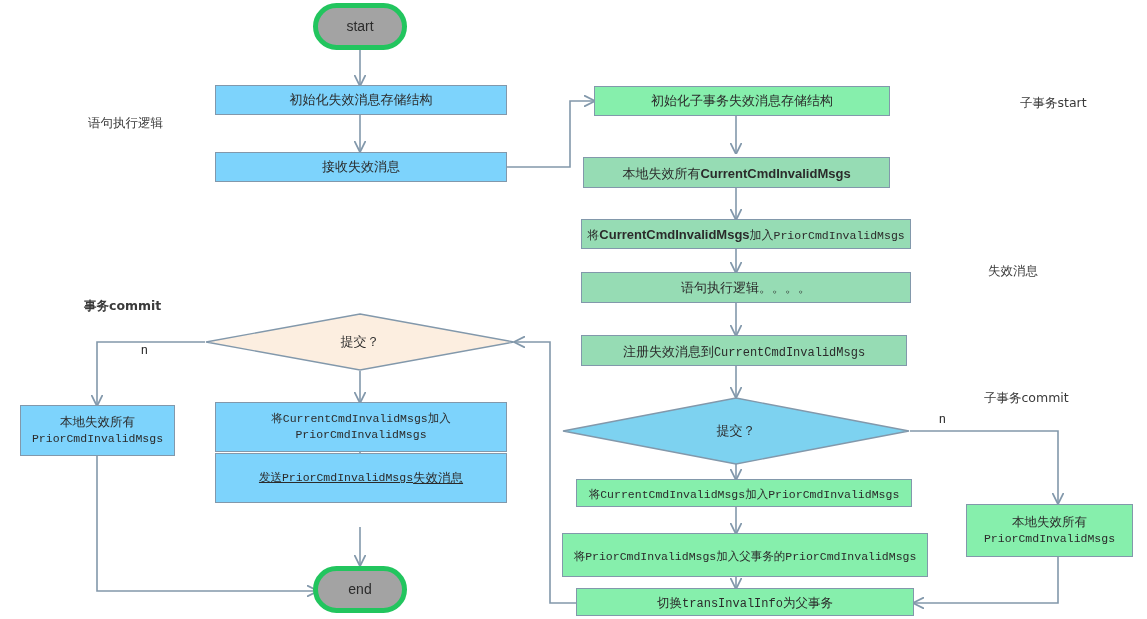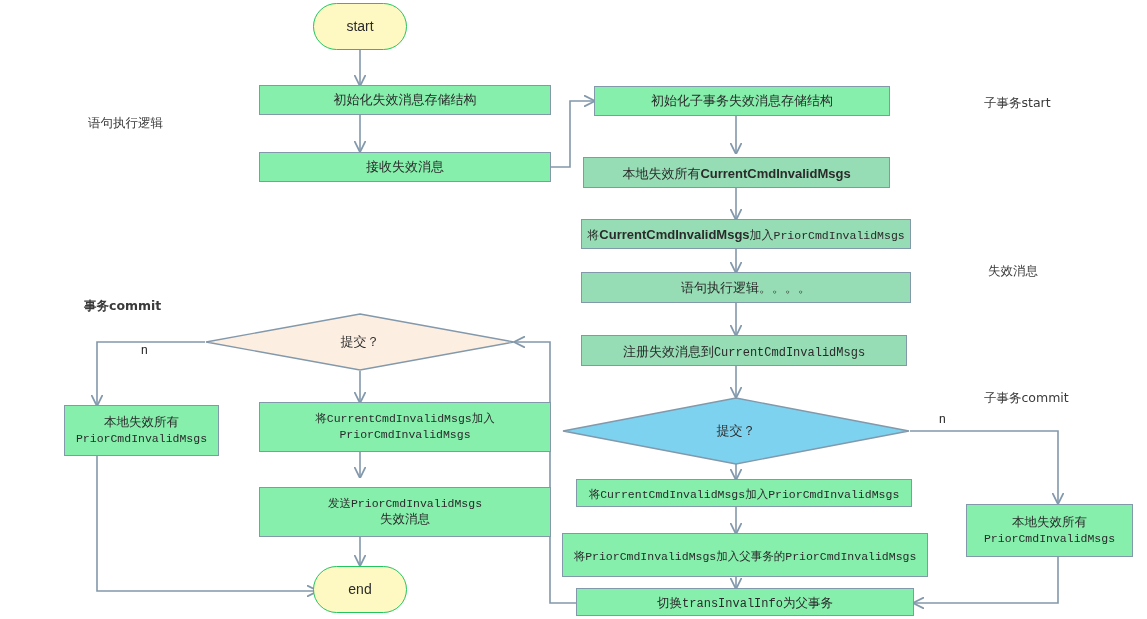--- a/index.html
+++ b/index.html
@@ -28,27 +28,27 @@
     position: absolute;
     box-sizing: border-box;
     border: 1px solid #8298ab;
     display: flex;
     align-items: center;
     justify-content: center;
     text-align: center;
     line-height: 1.35;
     color: #2b2b2b;
   }
-  .node.peach  { background: #86efac; margin-left: 44px; }
+  .node.peach  { background: #7dd3fc; }
   .node.green  { background: #96dcb4; }
   .node.blue   { background: #86efac; }
   .node.term {
     border-radius: 999px;
-    background: #fef9c3;
-    border: 1px solid #22c55e;
+    background: #a3a3a3;
+    border: 5px solid #22c55e;
     font-size: 14px;
     font-family: "Liberation Sans", sans-serif;
   }
   .mono {
     font-family: "Liberation Mono", monospace;
   }
   .sans {
     font-family: "Liberation Sans", sans-serif;
     font-weight: bold;
   }
@@ -141,21 +141,21 @@
       <path d="M 360 452 L 360 477" marker-end="url(#arrow)"></path>
 
       <path d="M 360 527 L 360 565" marker-end="url(#arrow)"></path>
 
       <path d="M 97 456 L 97 591 L 317 591" marker-end="url(#arrow)"></path>
     </g>
   </svg>
 
   <div class="lbl" style="left:88px; top:115px;">语句执行逻辑</div>
   <div class="lbl" style="left:84px; top:298px;font-weight:bold;">事务commit</div>
-  <div class="lbl" style="left:984px; top:95px;">子事务start</div>
+  <div class="lbl" style="left:1020px; top:95px;">子事务start</div>
   <div class="lbl" style="left:988px; top:263px;">失效消息</div>
   <div class="lbl" style="left:984px; top:390px;">子事务commit</div>
 
   <div class="edge-lbl" style="left:141px; top:343px;">n</div>
   <div class="edge-lbl" style="left:939px; top:412px;">n</div>
 
   <div class="node term" style="left:313px; top:3px; width:94px; height:47px;">
     <span>start</span>
   </div>
 
@@ -181,21 +181,21 @@
   <div class="node peach" style="left:20px; top:405px; width:155px; height:51px; flex-direction:column;">
     <span class="han t125">本地失效所有</span>
     <span class="mono t115">PriorCmdInvalidMsgs</span>
   </div>
 
   <div class="node peach" style="left:215px; top:402px; width:292px; height:50px; flex-direction:column;">
     <span class="mono t115">将CurrentCmdInvalidMsgs加入</span>
     <span class="mono t115">PriorCmdInvalidMsgs</span>
   </div>
 
-  <div class="node peach" style="left:215px; top:487px; width:292px; height:50px; flex-direction:column;">
+  <div class="node peach" style="left:215px; top:453px; width:292px; height:50px; flex-direction:row;text-decoration:underline;">
     <span class="mono t115">发送PriorCmdInvalidMsgs</span>
     <span class="han t125">失效消息</span>
   </div>
 
   <div class="node blue" style="left:594px; top:86px; width:296px; height:30px;">
     <span class="han t13">初始化子事务失效消息存储结构</span>
   </div>
 
   <div class="node green" style="left:583px; top:157px; width:307px; height:31px;text-align:right;">
     <span>

